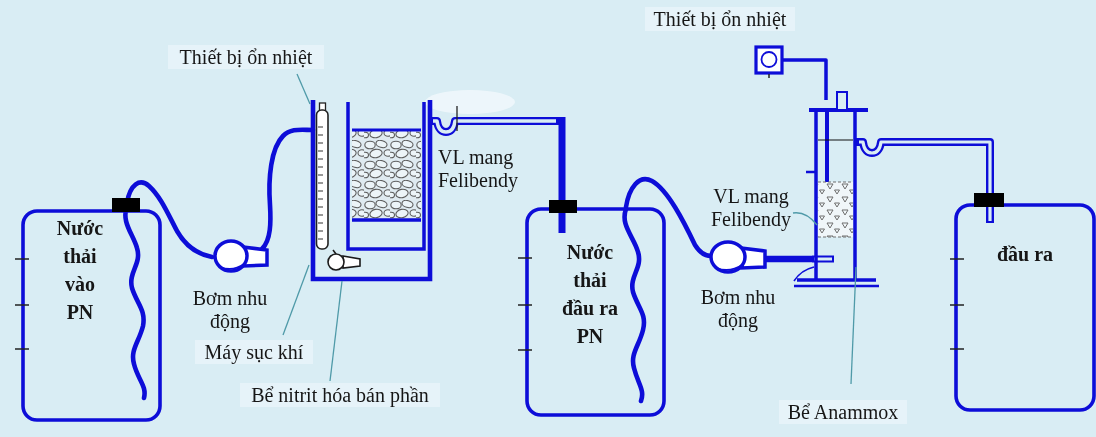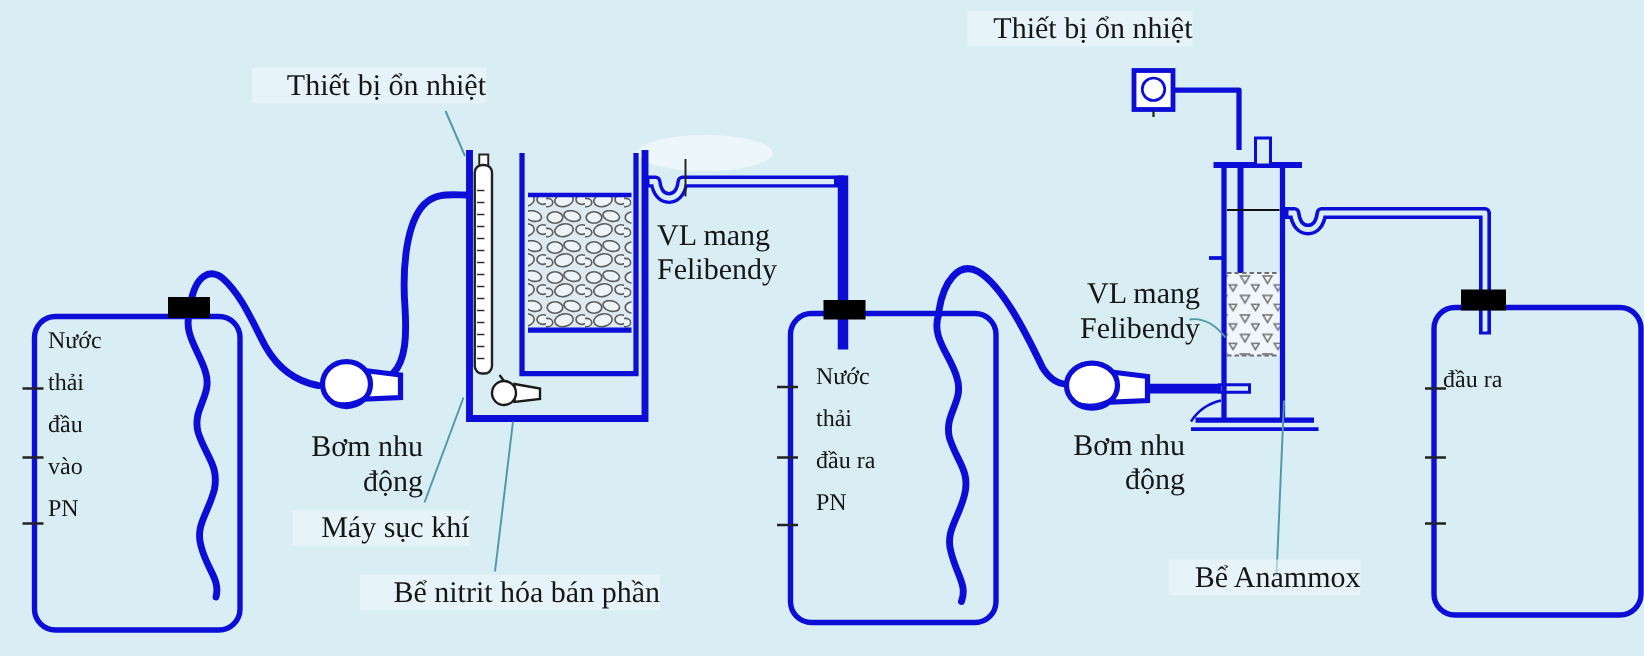--- a/index.html
+++ b/index.html
@@ -1,24 +1,24 @@
 <!DOCTYPE html>
 <html><head>
 <meta charset="utf-8">
 <style>
   html,body{margin:0;padding:0;background:#d9edf4;}
   .stage{position:relative;width:1096px;height:437px;background:#d9edf4;overflow:hidden;
          font-family:"Liberation Serif","DejaVu Serif",serif;color:#161616;}
   .stage svg{position:absolute;left:0;top:0;}
-  .lbl{position:absolute;font-size:20px;line-height:24px;text-align:right;
+  .lbl{position:absolute;font-size:20px;line-height:24px;text-align:center;
        background:rgba(238,247,251,0.6);white-space:nowrap;}
   .lbl.twoline{white-space:normal;line-height:23px;}
   .lbl.noband{background:transparent;}
   .lbl span{display:block;}
-  .tanktext{position:absolute;font-size:16px;}
+  .tanktext{position:absolute;font-size:20px;text-align:center;font-weight:bold;}
   .tanktext div{display:block;}
   .t1{left:32px;top:214px;width:96px;line-height:28px;}
   .t2{left:544px;top:238px;width:92px;line-height:28px;}
   .t3{left:962px;top:234px;width:126px;line-height:40px;}
 </style>
 </head>
 <body>
 
 <div class="stage">
 
@@ -166,26 +166,25 @@
 
   <div class="lbl twoline noband" style="left:686px;top:286px;width:104px;">
     <span>Bơm nhu</span>
     <span>động</span>
   </div>
 
   <div class="lbl" style="left:240px;top:383px;width:200px;">Bể nitrit hóa bán phần</div>
 
   <div class="lbl" style="left:195px;top:340px;width:118px;">Máy sục khí</div>
 
-  <div class="lbl" style="left:779px;top:373px;width:128px;">Bể Anammox</div>
+  <div class="lbl" style="left:779px;top:400px;width:128px;">Bể Anammox</div>
 
   <div class="tanktext t1">
     <div>Nước</div>
     <div>thải</div>
-    <div>đầu</div>
     <div>vào</div>
     <div>PN</div>
   </div>
 
   <div class="tanktext t2">
     <div>Nước</div>
     <div>thải</div>
     <div>đầu ra</div>
     <div>PN</div>
   </div>

